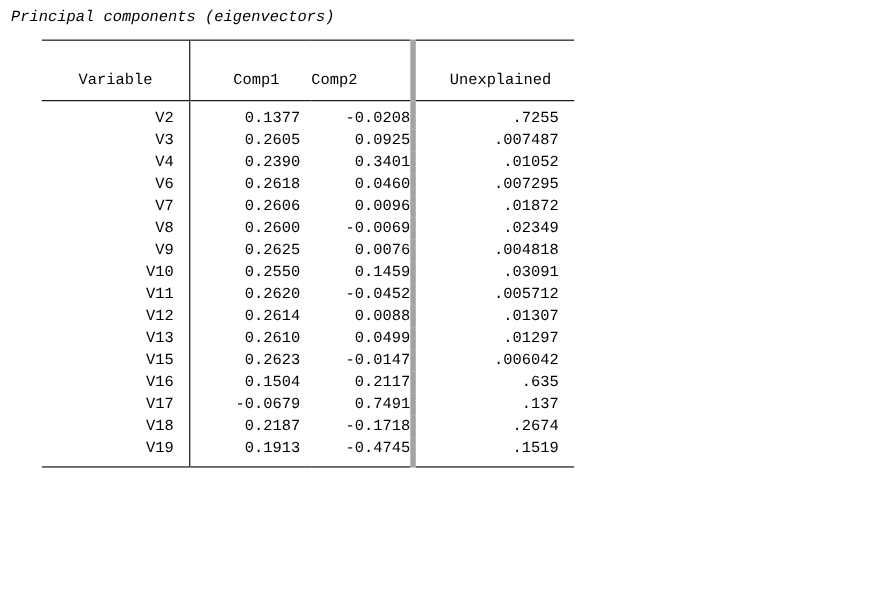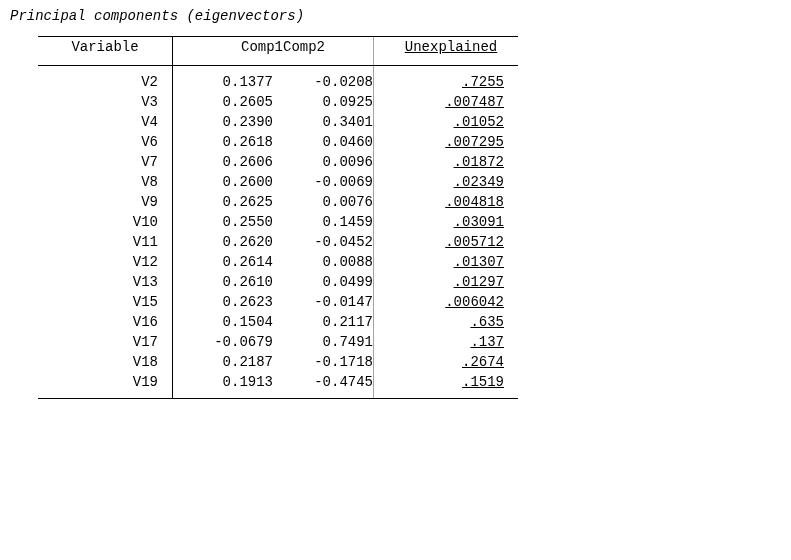--- a/index.html
+++ b/index.html
@@ -20,34 +20,34 @@
       border-collapse: collapse;
       margin-left: 28px;
     }
     th, td {
       padding: 2px 0;
       font-weight: normal;
       text-align: right;
       white-space: pre;
     }
     th {
-      padding-top: 2px;
+      padding-top: 28px;
       padding-bottom: 10px;
     }
     
     .col-var    { width: 120px; padding-right: 14px; }
     .col-comp1  { width: 90px;  padding-right: 10px; border-left: 1px solid #000; padding-left: 10px;}
     .col-comp2  { width: 90px;  padding-right: 0; }
-    .col-unex   { width: 120px; padding-right: 14px; border-left: 1px solid #a3a3a3; padding-left: 10px; text-decoration: underline;}
+    .col-unex   { width: 120px; padding-right: 14px; border-left: 5px solid #a3a3a3; padding-left: 10px;}
     thead tr th {
       border-top: 1px solid #000;
       border-bottom: 1px solid #000;
     }
     thead th.col-var { text-align: center; padding-right:0;}
-    thead th.col-comp1 { padding-right:0;}
+    thead th.col-comp1 { text-align: center; padding-right:0;}
     thead th.col-comp2 { text-align: left; padding-right:0;}
     thead th.col-unex { text-align: center; padding-right:0;}
     tbody tr:first-child td { padding-top: 8px; }
     tbody tr:last-child td {
       border-bottom: 1px solid #000;
       padding-bottom: 8px;
     }
   </style>
 </head>
 <body>

